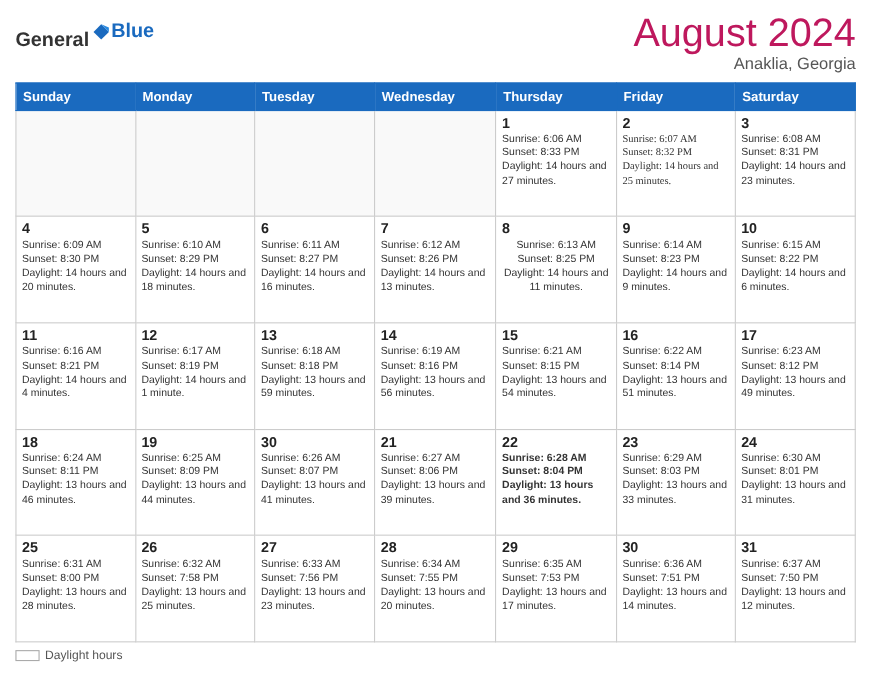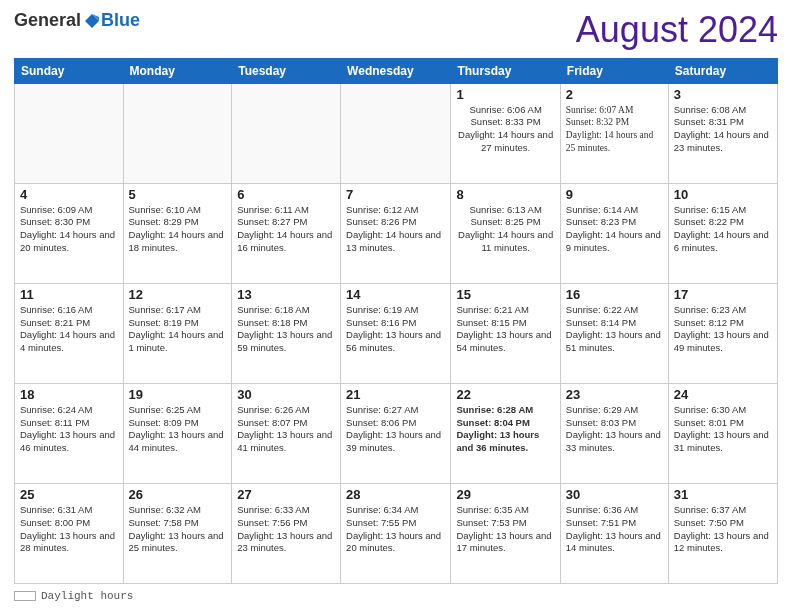--- a/index.html
+++ b/index.html
@@ -32,38 +32,39 @@
       display: flex;
       align-items: center;
       font-size: 18px;
       font-weight: bold;
       color: #333;
     }
     .logo-general {
       color: #333;
       font-size: 18px;
       font-weight: bold;
+      margin-top: 16px;
     }
     .logo-blue {
       color: #1a6abf;
       font-size: 18px;
       font-weight: bold;
     }
     .logo-icon {
       width: 18px;
       height: 18px;
       margin-left: 2px;
     }
     .title-block {
       text-align: right;
     }
     .month-title {
       font-size: 36px;
       font-weight: normal;
-      color: #4c1d95;
+      color: #be185d;
       line-height: 1.1;
     }
     .location-title {
       font-size: 15px;
       color: #555;
       text-align: right;
     }
     .calendar-table {
       width: 100%;
       border-collapse: collapse;
@@ -99,21 +100,20 @@
       font-size: 9.5px;
       color: #333;
       line-height: 1.35;
     }
     .footer {
       margin-top: 6px;
       display: flex;
       align-items: center;
       font-size: 11px;
       color: #555;
-      font-family: Liberation Mono, monospace;
     }
     .footer-swatch {
       width: 22px;
       height: 10px;
       background: #fff;
       border: 1px solid #aaa;
       margin-right: 5px;
       display: inline-block;
     }
   </style>
@@ -127,20 +127,21 @@
         <span class="logo-general">General</span>
         <svg class="logo-icon" viewBox="0 0 18 18" xmlns="http://www.w3.org/2000/svg">
           <polygon points="9,2 16,9 9,16 2,9" fill="#1a6abf"></polygon>
           <polygon points="9,2 16,5 16,9" fill="#2a8ae0"></polygon>
         </svg>
         <span class="logo-blue">Blue</span>
       </div>
     </div>
     <div class="title-block">
       <div class="month-title">August 2024</div>
+      <div class="location-title">Anaklia, Georgia</div>
     </div>
   </div>
 
   <table class="calendar-table">
     <thead>
       <tr>
       <th>Sunday</th>
           <th>Monday</th>
           <th>Tuesday</th>
           <th>Wednesday</th>
@@ -150,21 +151,21 @@
         </tr>
     </thead>
     <tbody id="calendar-body">
     <tr>
           <td class="empty"></td>
           <td class="empty"></td>
           <td class="empty"></td>
           <td class="empty"></td>
           <td>
             <div class="day-number">1</div>
-            <div class="day-info" style="white-space: pre-line; text-align: center;">Sunrise: 6:06 AM
+            <div class="day-info" style="white-space: pre-line;">Sunrise: 6:06 AM
 Sunset: 8:33 PM
 Daylight: 14 hours and 27 minutes.</div>
           </td>
           <td>
             <div class="day-number">2</div>
             <div class="day-info" style="white-space: pre-line; font-family: Liberation Serif, serif;">Sunrise: 6:07 AM
 Sunset: 8:32 PM
 Daylight: 14 hours and 25 minutes.</div>
           </td>
           <td>

